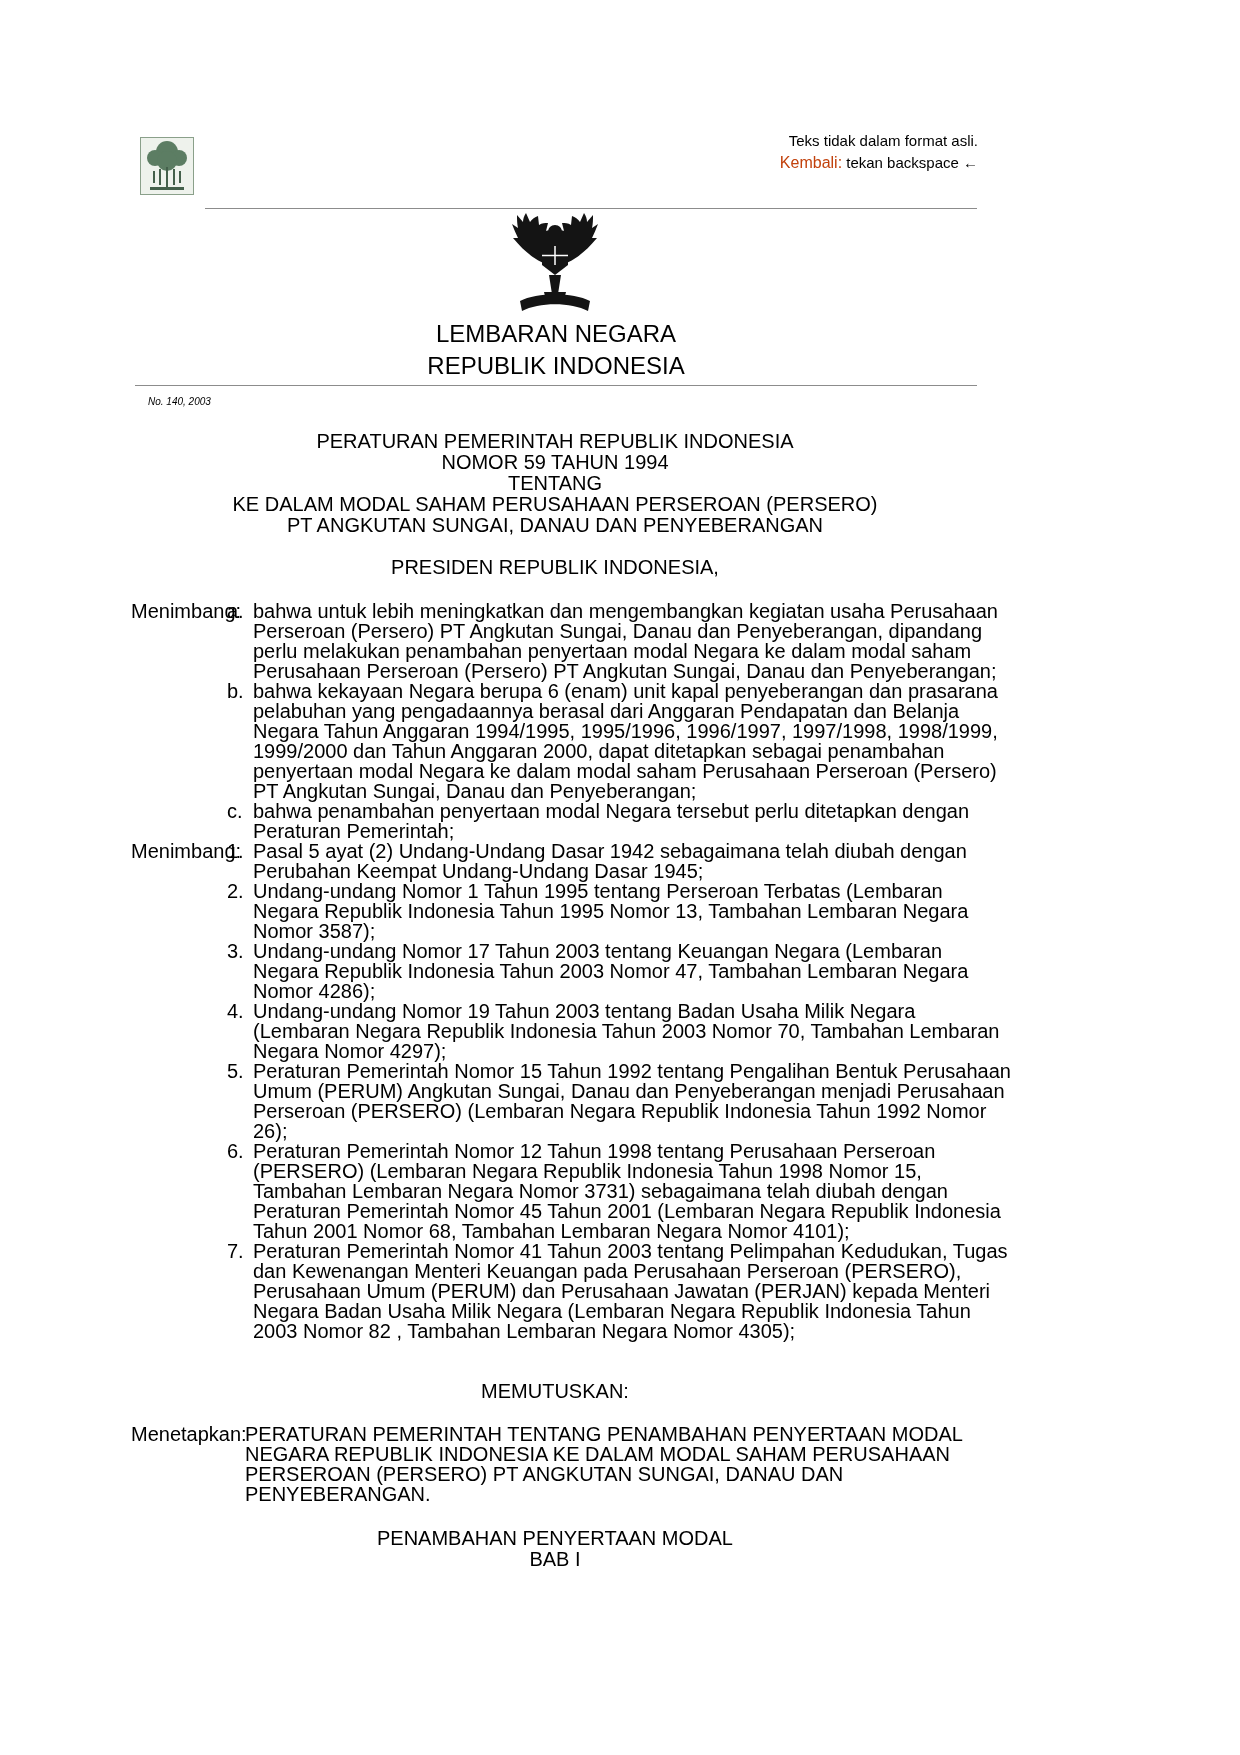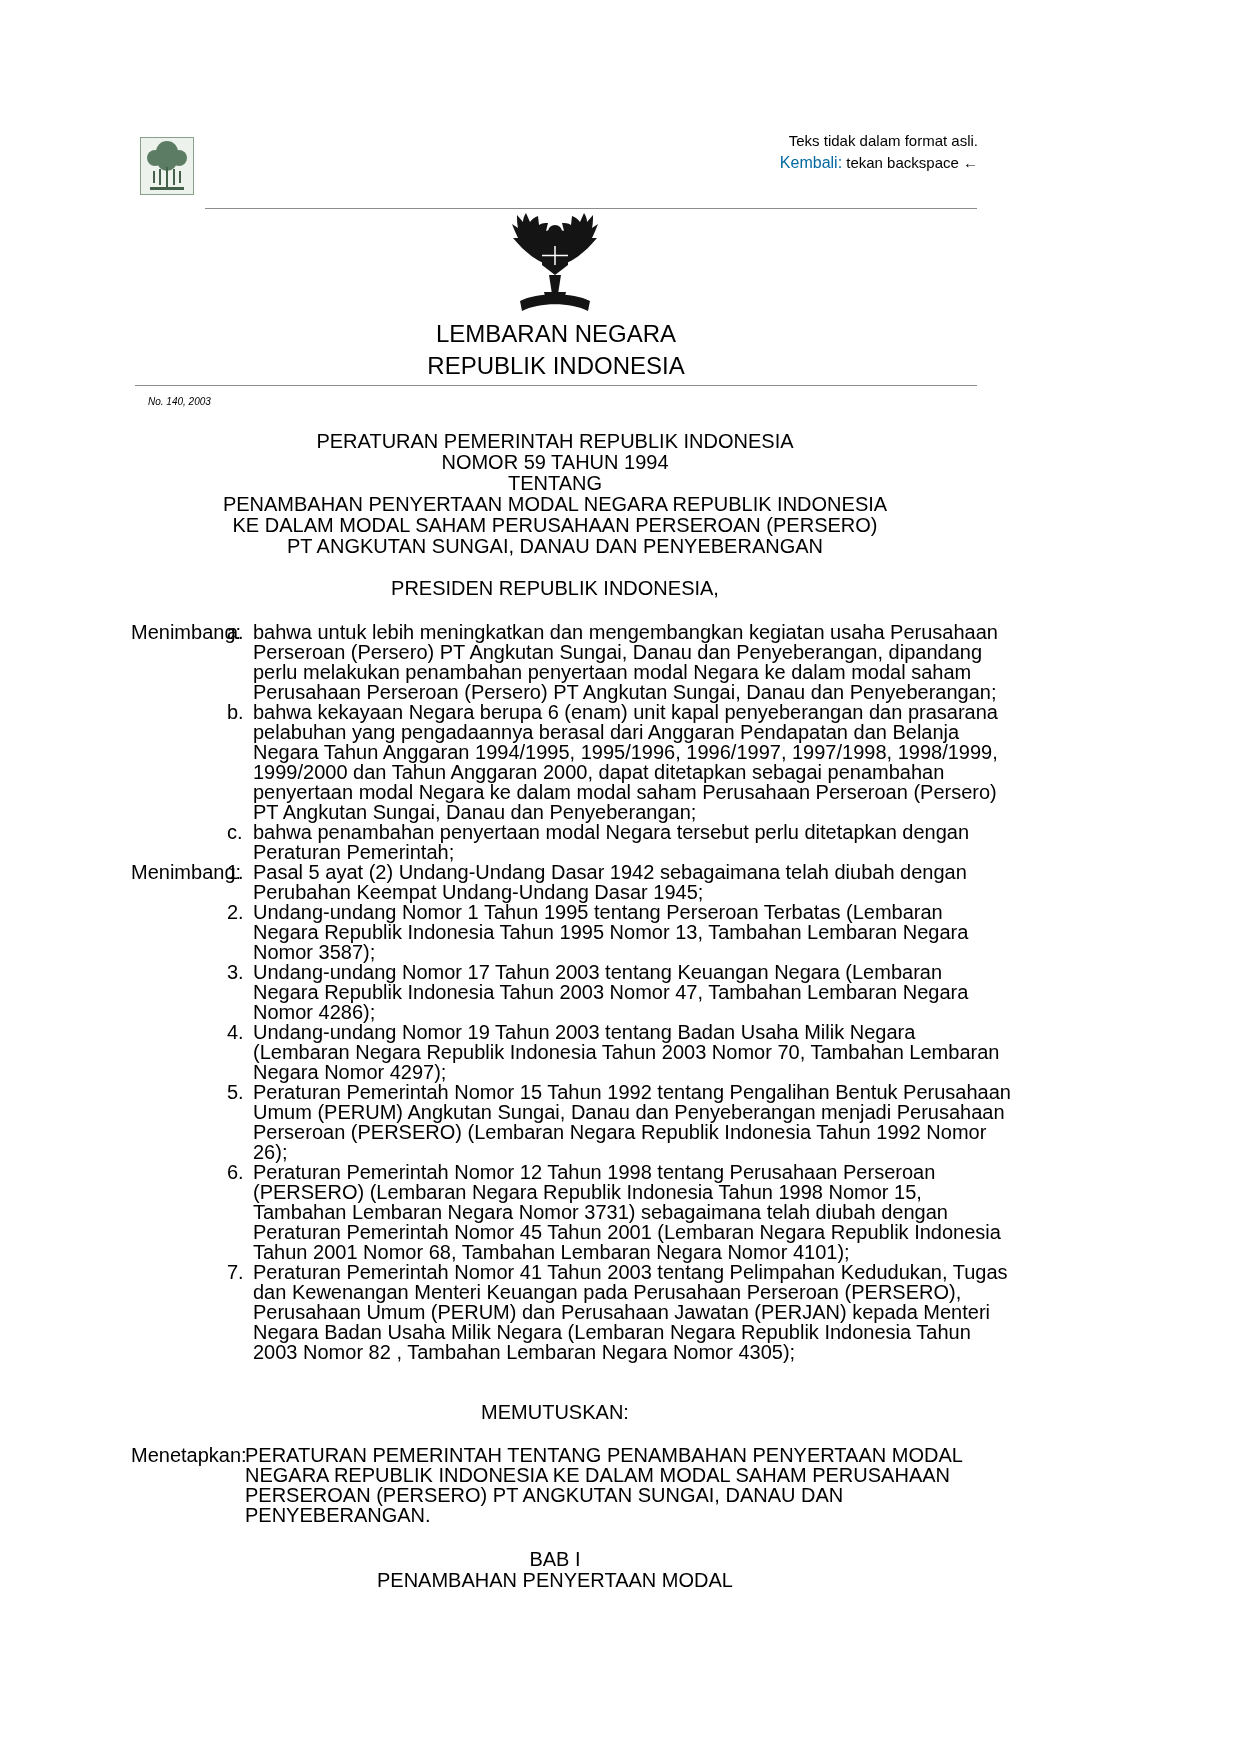--- a/index.html
+++ b/index.html
@@ -4,21 +4,21 @@
 <style>
   * { box-sizing: border-box; }
   html, body { margin: 0; padding: 0; background: #ffffff; }
   .page {
     position: relative; width: 1240px; height: 1755px;
     background: #ffffff; color: #000000;
     font-family: "Liberation Sans", sans-serif; overflow: hidden;
   }
   .logo { position: absolute; left: 140px; top: 137px; width: 54px; height: 58px; cursor: pointer; }
   .notice { position: absolute; top: 130px; right: 262px; text-align: right; font-size: 15px; line-height: 22px; }
-  .back-label { color: #0369a1; font-size: 16px; cursor: pointer; }
+  .back-label { color: #c2410c; font-size: 16px; cursor: pointer; }
   .rule { position: absolute; height: 0; border-top: 1px solid #8c8c8c; }
   .rule-top { top: 208px; left: 205px; width: 772px; }
   .rule-mid { top: 385px; left: 135px; width: 842px; }
   .garuda { position: absolute; top: 212px; left: 507px; width: 96px; height: 104px; }
   .masthead { position: absolute; top: 318px; left: 135px; width: 842px; text-align: center; font-size: 24px; line-height: 32px; }
   .issue { position: absolute; top: 396px; left: 148px; font-size: 10px; font-style: italic; }
   .content { position: absolute; top: 431px; left: 131px; width: 880px; font-size: 20px; line-height: 20px; }
   .center { width: 848px; text-align: center; }
   .title-block div { line-height: 21px; }
   .salutation { margin-top: 21px; line-height: 21px; }
@@ -91,21 +91,20 @@
   <div class="rule rule-mid"></div>
 
   <div class="issue">No. 140, 2003</div>
 
   <div class="content">
 
     <div class="center title-block">
       <div>PERATURAN PEMERINTAH REPUBLIK INDONESIA</div>
       <div>NOMOR 59 TAHUN 1994</div>
       <div>TENTANG</div>
-      <div>PENAMBAHAN PENYERTAAN MODAL NEGARA REPUBLIK INDONESIA</div>
       <div>KE DALAM MODAL SAHAM PERUSAHAAN PERSEROAN (PERSERO)</div>
       <div>PT ANGKUTAN SUNGAI, DANAU DAN PENYEBERANGAN</div>
     </div>
 
     <div class="center salutation">PRESIDEN REPUBLIK INDONESIA,</div>
 
     <div class="hang-block menimbang">
       <div class="hang-label">Menimbang:</div>
       <div class="hang-items">
         <div class="li"><span class="marker">a.</span><span>bahwa untuk lebih meningkatkan dan mengembangkan kegiatan usaha Perusahaan Perseroan (Persero) PT Angkutan Sungai, Danau dan Penyeberangan, dipandang perlu melakukan penambahan penyertaan modal Negara ke dalam modal saham Perusahaan Perseroan (Persero) PT Angkutan Sungai, Danau dan Penyeberangan;</span></div>
@@ -128,18 +127,18 @@
     </div>
 
     <div class="center memutuskan">MEMUTUSKAN:</div>
 
     <div class="menetapkan">
       <div class="menetapkan-label">Menetapkan:</div>
       <div class="menetapkan-text">PERATURAN PEMERINTAH TENTANG PENAMBAHAN PENYERTAAN MODAL NEGARA REPUBLIK INDONESIA KE DALAM MODAL SAHAM PERUSAHAAN PERSEROAN (PERSERO) PT ANGKUTAN SUNGAI, DANAU DAN PENYEBERANGAN.</div>
     </div>
 
     <div class="center bab">
+      <div>PENAMBAHAN PENYERTAAN MODAL</div>
       <div>BAB I</div>
-      <div>PENAMBAHAN PENYERTAAN MODAL</div>
     </div>
 
   </div>
 </div>
 
 </body></html>

